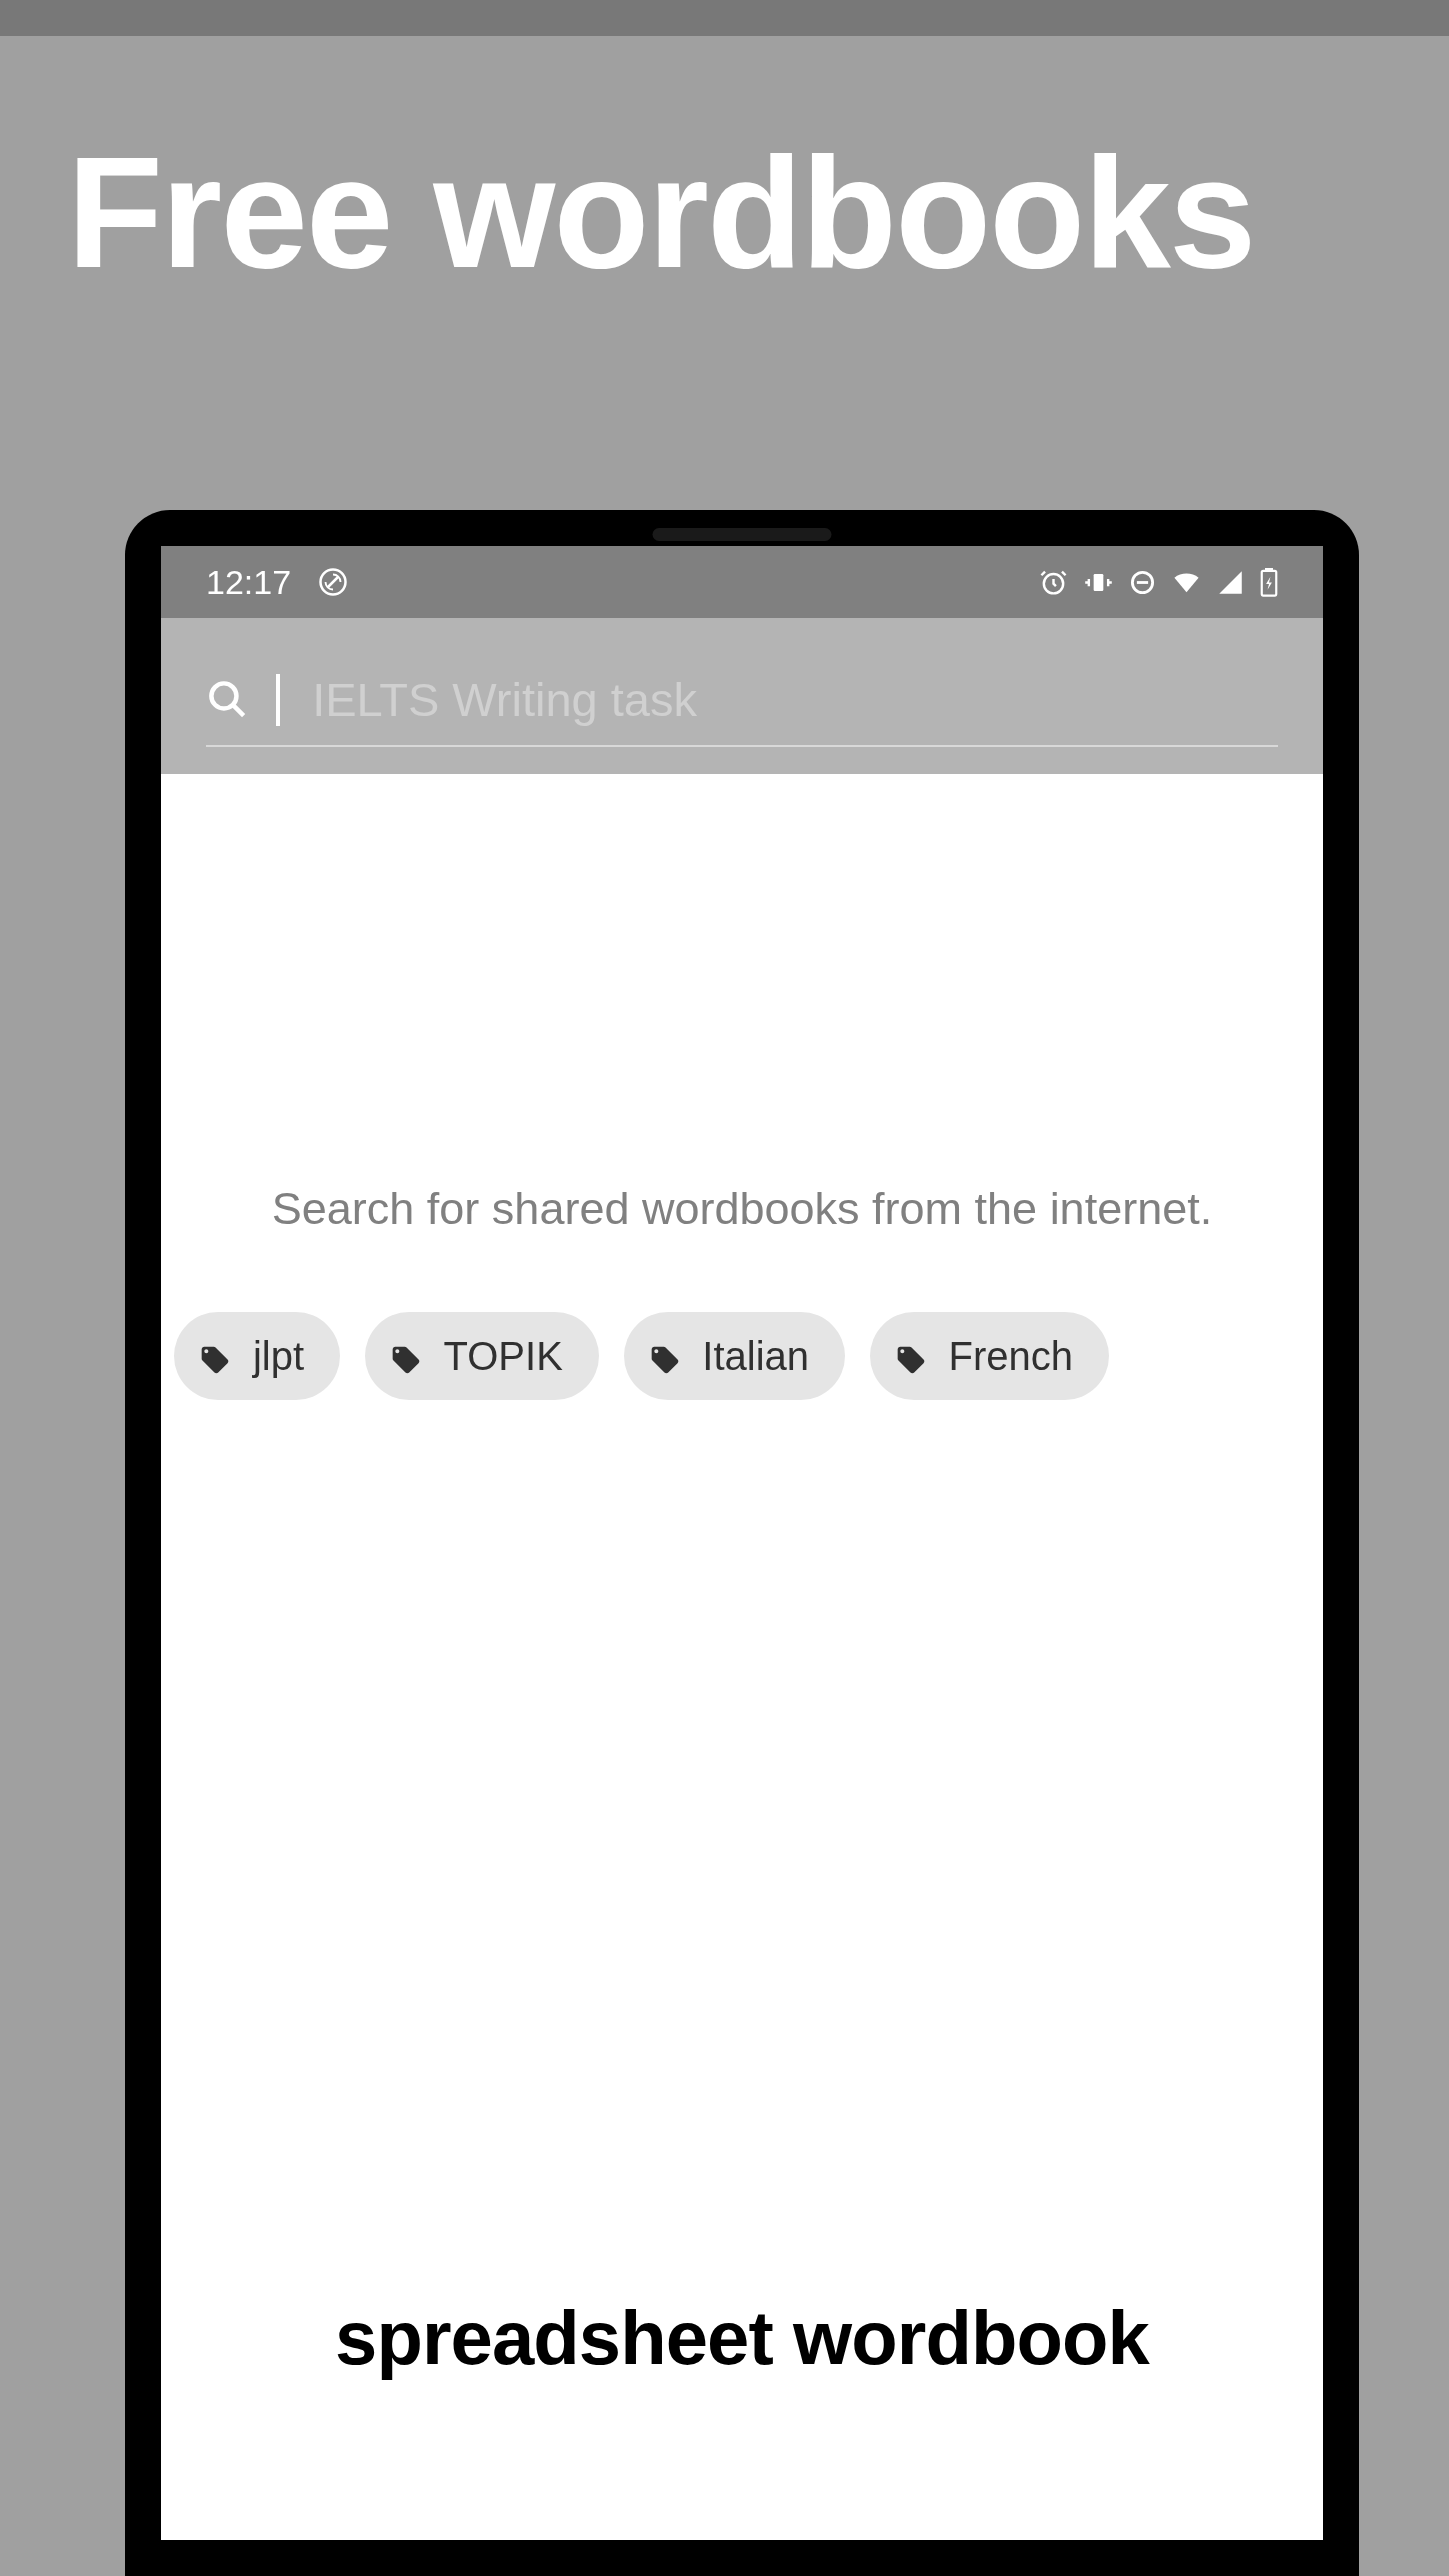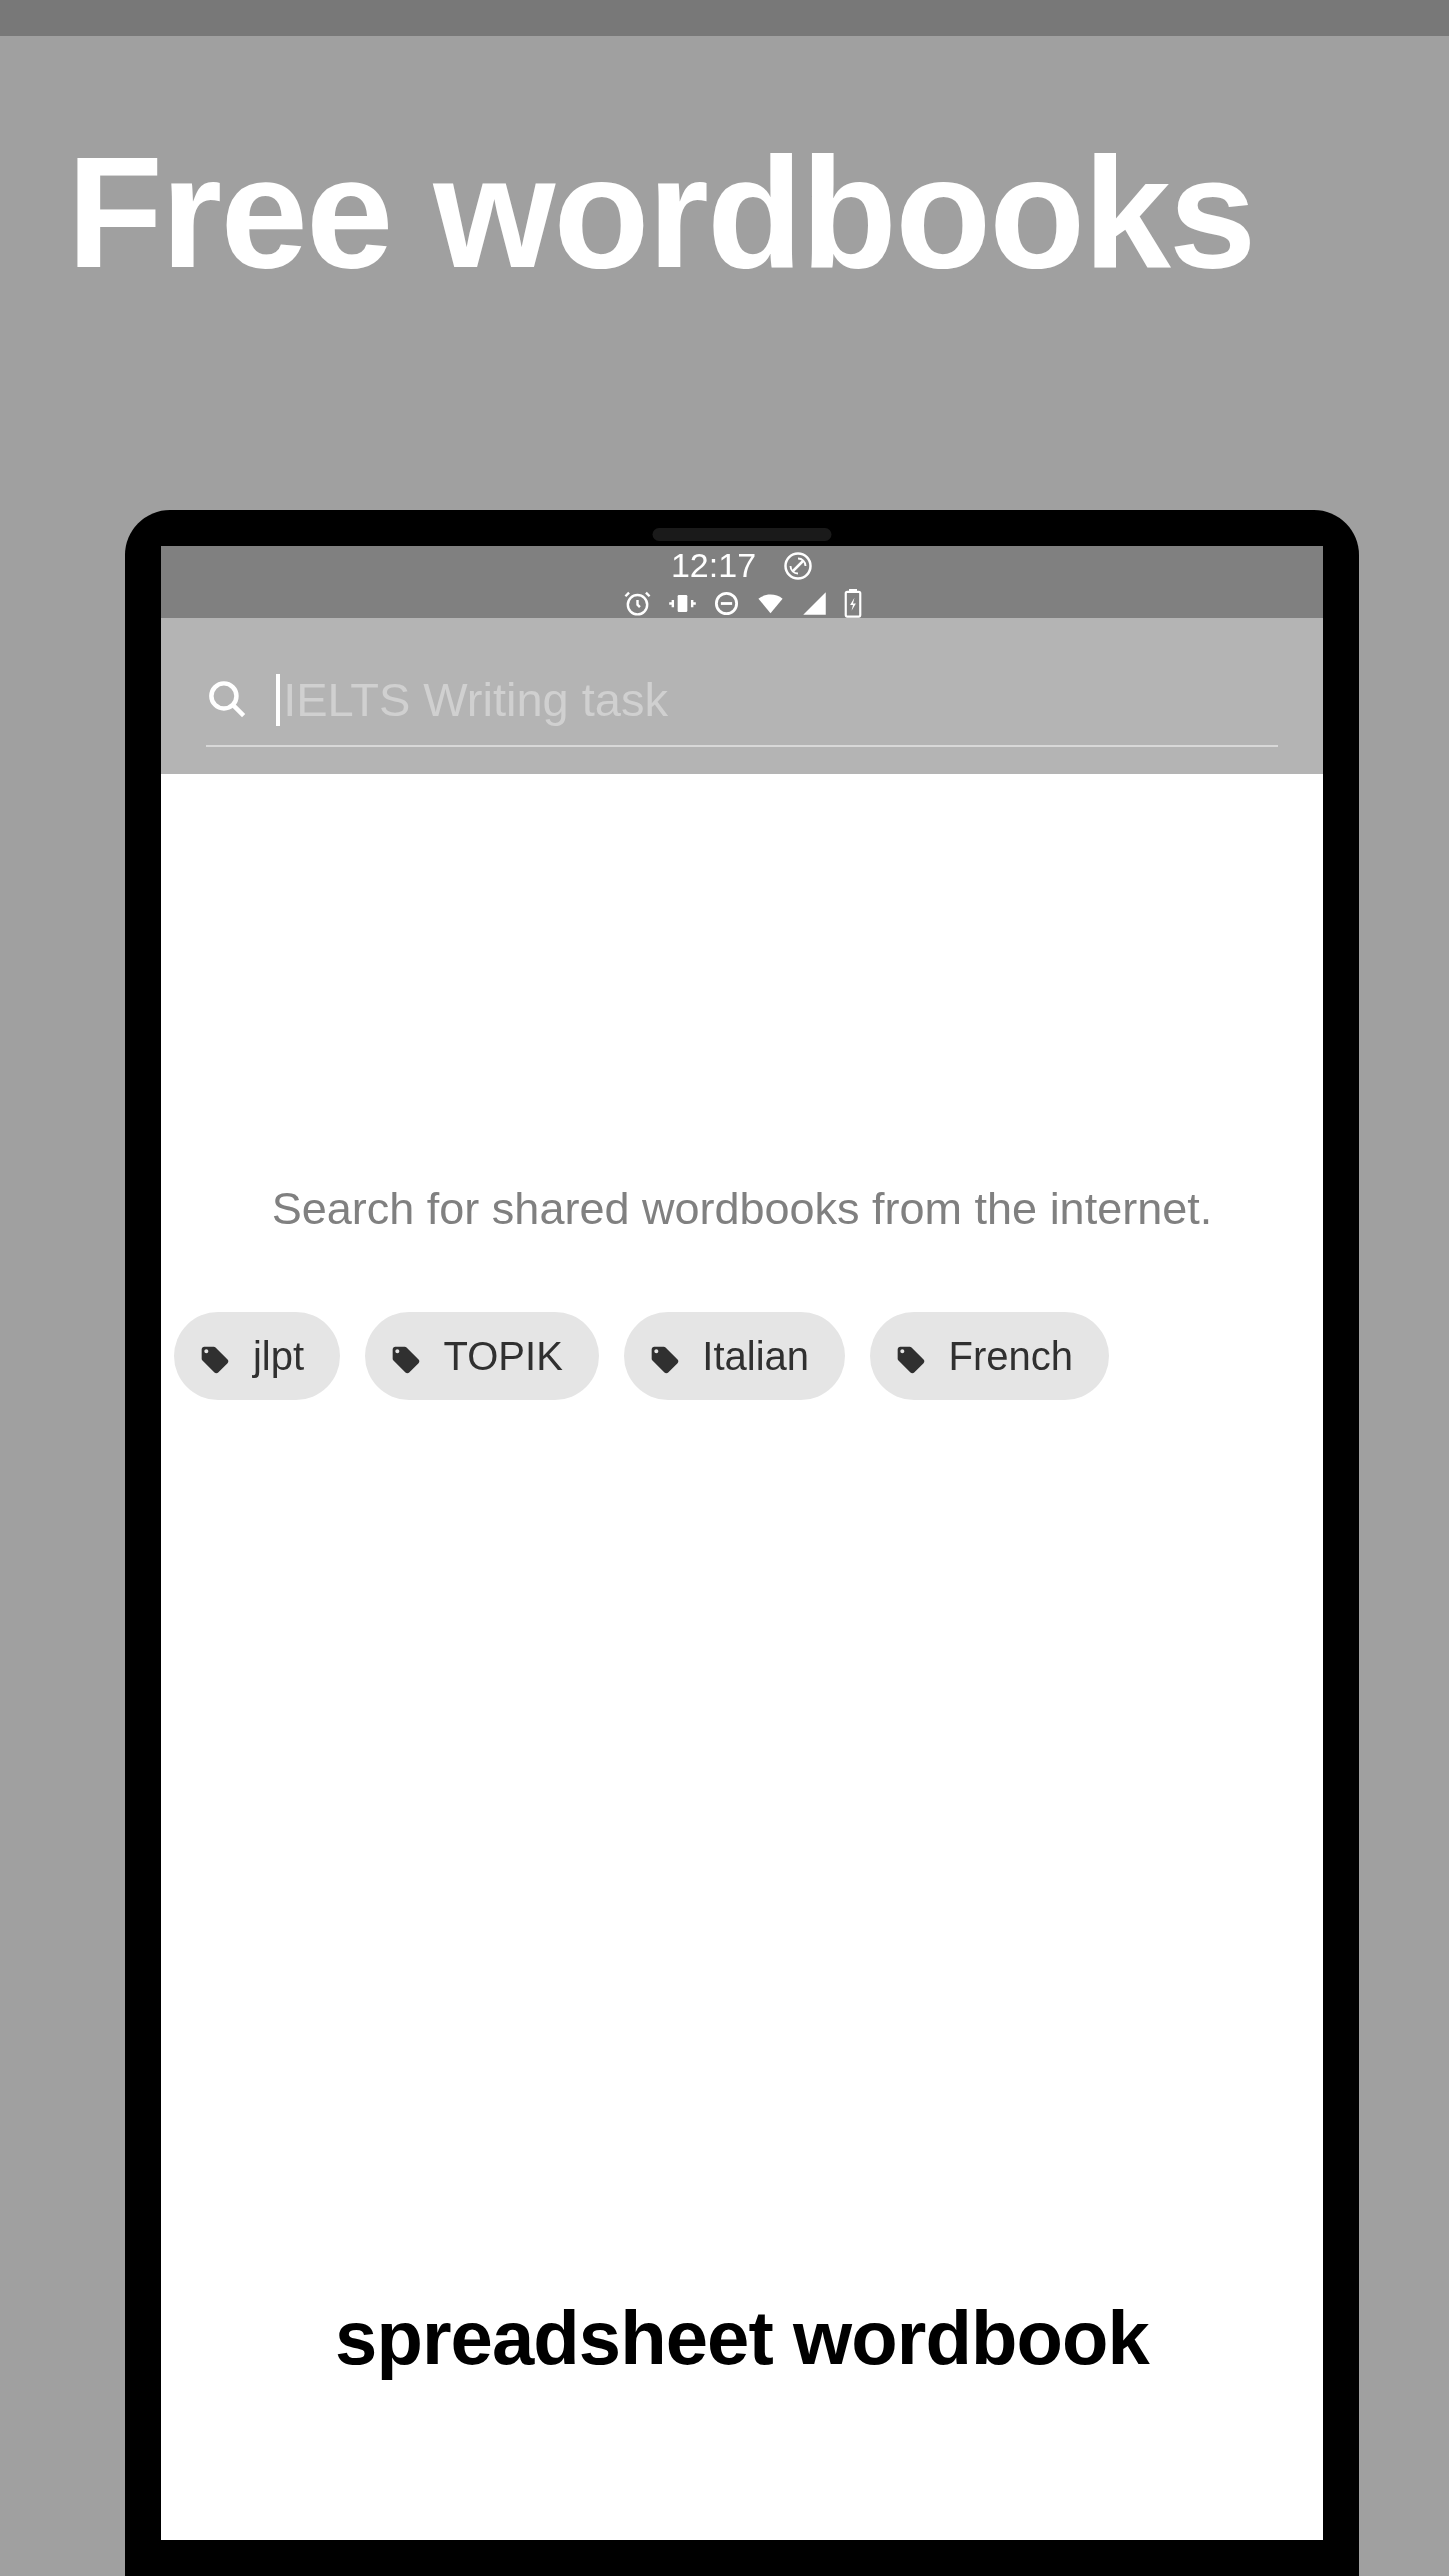--- a/index.html
+++ b/index.html
@@ -64,21 +64,20 @@
     }
     
     .status-bar {
       height: 72px;
       background: #808080;
       display: flex;
       align-items: center;
       justify-content: space-between;
       padding: 0 45px;
       color: #ffffff;
-      flex-direction: column;
     }
     
     .status-left {
       display: flex;
       align-items: center;
       gap: 27px;
     }
     
     .status-time {
       font-size: 34px;
@@ -120,20 +119,21 @@
       width: 3.6px;
       height: 52px;
       background: #ffffff;
       margin-right: 3.6px;
     }
     
     .search-placeholder {
       color: #d0d0d0;
       font-size: 47px;
       font-weight: 400;
+      margin-left: 29px;
     }
     
     .content-area {
       padding: 403px 13.4px 0 13.4px;
     }
     
     .subtitle {
       text-align: center;
       color: #808080;
       font-size: 45px;

